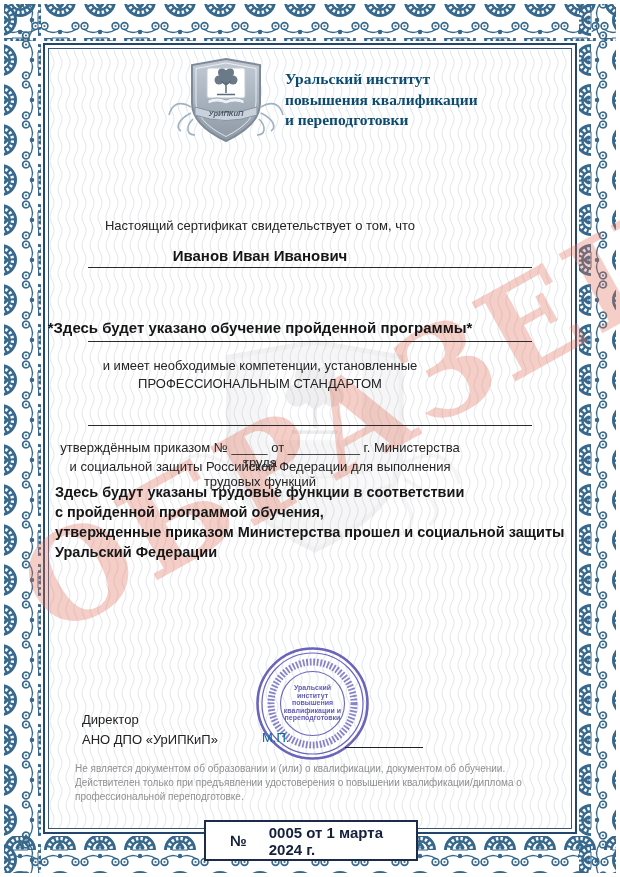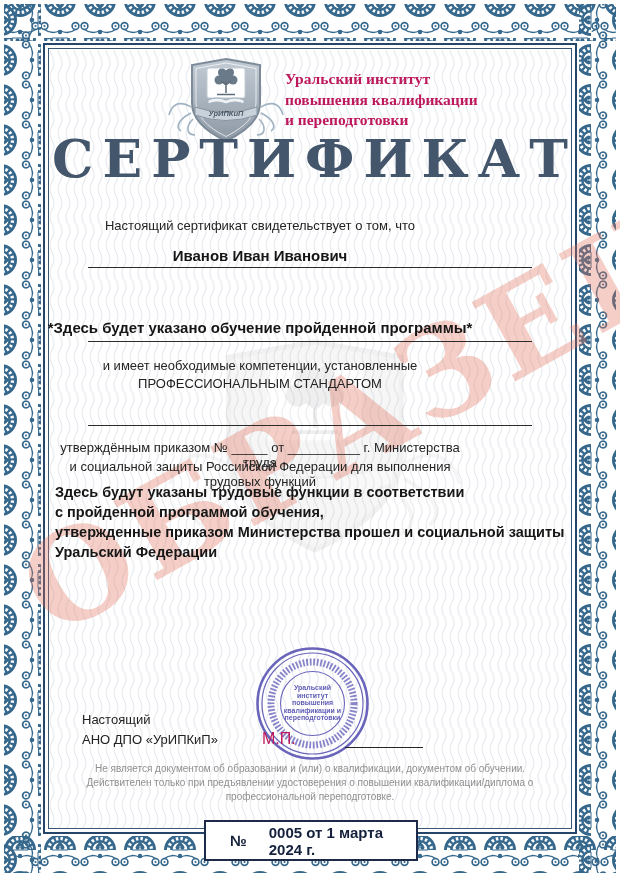--- a/index.html
+++ b/index.html
@@ -9,39 +9,39 @@
   .layer-wm{position:absolute;inset:0;z-index:1;pointer-events:none;}
   .layer-content{position:absolute;inset:0;z-index:2;}
 
   .wm-shield{position:absolute;left:150px;top:326px;width:330px;height:240px;opacity:.11;filter:grayscale(1);}
   .wm-text{position:absolute;left:-8px;top:372px;width:640px;text-align:center;
            font-family:"DejaVu Serif",serif;font-weight:bold;font-size:124px;letter-spacing:5px;
            color:rgba(226,114,92,.34);transform:rotate(-29deg);white-space:nowrap;}
 
   .logo-svg{position:absolute;left:161px;top:55px;width:130px;height:90px;}
   .inst{position:absolute;left:285px;top:69px;font-family:"Liberation Serif",serif;
-        font-weight:600;font-size:15.5px;line-height:1.33;color:#be185d;}
+        font-weight:600;font-size:15.5px;line-height:1.33;color:#0c4a6e;}
   .cert-title{position:absolute;left:0;right:0;top:128px;text-align:center;
         font-family:"DejaVu Serif",serif;font-weight:bold;font-size:52px;
         letter-spacing:9px;padding-left:9px;color:#44566b;}
 
   .ctr{position:absolute;left:45px;width:430px;text-align:center;}
   .t13{font-size:13px;color:#232323;}
   .b15{font-size:15px;font-weight:bold;color:#151515;}
   .rule{position:absolute;left:88px;width:444px;border-top:1.6px solid #2b2b2b;}
 
   .funcs{position:absolute;left:55px;width:510px;top:482px;text-align:left;
          font-size:14.5px;font-weight:bold;color:#161616;line-height:20px;}
 
   .director{position:absolute;left:82px;top:710px;font-size:13px;line-height:1.55;color:#222;}
   .stamp-svg{position:absolute;left:254px;top:645px;width:117px;height:117px;opacity:.9;}
-  .mp{position:absolute;left:262px;top:730px;font-size:16px;color:#be185d;}
+  .mp{position:absolute;left:262px;top:730px;font-size:13px;color:#0369a1;}
   .sig-line{position:absolute;left:345px;top:747px;width:78px;border-top:1.6px solid #222;}
 
-  .footnote{position:absolute;left:75px;top:762px;width:470px;text-align:center;
+  .footnote{position:absolute;left:75px;top:762px;width:470px;
             font-size:10px;line-height:1.4;color:#8f8f8f;}
 
   .numbox{position:absolute;left:204px;top:820px;width:214px;height:41px;box-sizing:border-box;
           background:#fff;border:2px solid #1e2a4a;display:flex;align-items:center;
           padding-left:24px;gap:22px;font-size:15px;font-weight:bold;color:#14203c;}
 </style>
 </head>
 <body>
 
 <div class="page">
@@ -136,21 +136,20 @@
       <path d="M34,52 Q65,63 96,52 L96,60 Q65,71 34,60 Z" fill="#c9d2da" stroke="#8795a3"></path>
       <text x="65" y="60.5" text-anchor="middle" font-size="7.5" font-style="italic" font-weight="bold" fill="#4c5a68">УрИПКиП</text>
     </svg>
 
     <div class="inst">
       <div>Уральский институт</div>
       <div>повышения квалификации</div>
       <div>и переподготовки</div>
     </div>
 
-    <div class="cert-title">СЕРТИФИКАТ</div>
 
     <div class="ctr t13" style="top:218px">Настоящий сертификат свидетельствует о том, что</div>
     <div class="ctr b15" style="top:247px">Иванов Иван Иванович</div>
     <div class="rule" style="top:267px"></div>
     <div class="ctr b15" style="top:319px">*Здесь будет указано обучение пройденной программы*</div>
     <div class="rule" style="top:341px"></div>
     <div class="ctr t13" style="top:358px">и имеет необходимые компетенции, установленные</div>
     <div class="ctr t13" style="top:376px">ПРОФЕССИОНАЛЬНЫМ СТАНДАРТОМ</div>
     <div class="rule" style="top:425px"></div>
     <div class="ctr t13" style="top:440px">утверждённым приказом № _____ от __________ г. Министерства труда</div>
@@ -173,21 +172,21 @@
       <g font-size="7" font-weight="bold" fill="#524dae" text-anchor="middle">
         <text x="58.5" y="45">Уральский</text>
         <text x="58.5" y="52.5">институт</text>
         <text x="58.5" y="60">повышения</text>
         <text x="58.5" y="67.5">квалификации и</text>
         <text x="58.5" y="75">переподготовки</text>
       </g>
     </svg>
 
     <div class="director">
-      <div>Настоящий</div>
+      <div>Директор</div>
       <div>АНО ДПО «УрИПКиП»</div>
     </div>
     <div class="mp">М.П.</div>
     <div class="sig-line"></div>
 
     <div class="footnote">
       <div>Не является документом об образовании и (или) о квалификации, документом об обучении.</div>
       <div>Действителен только при предъявлении удостоверения о повышении квалификации/диплома о</div>
       <div>профессиональной переподготовке.</div>
     </div>

